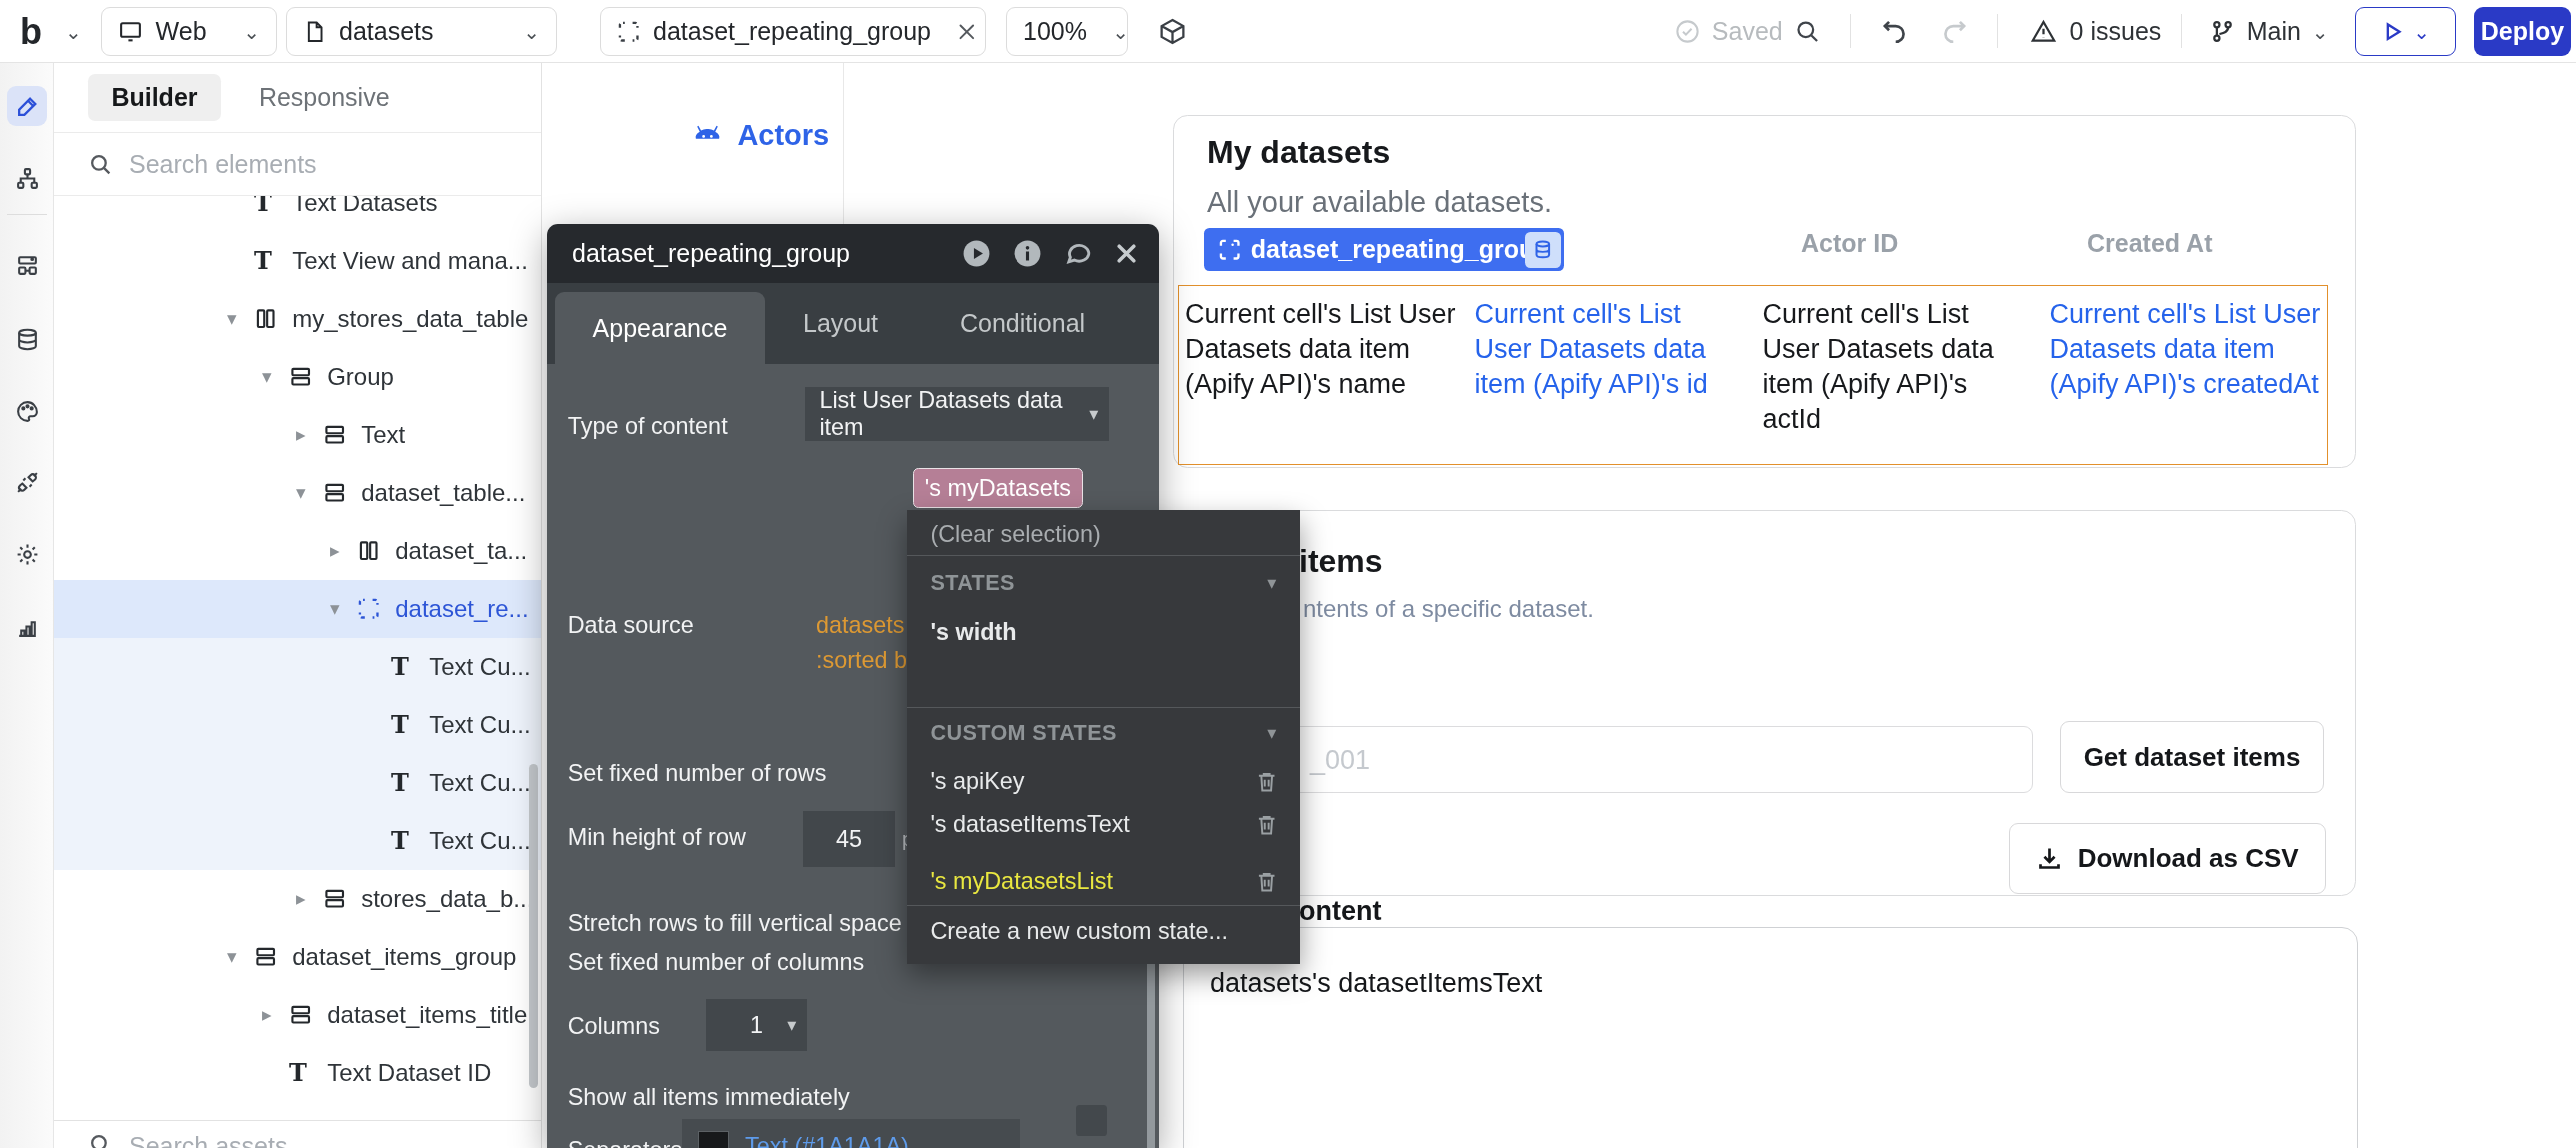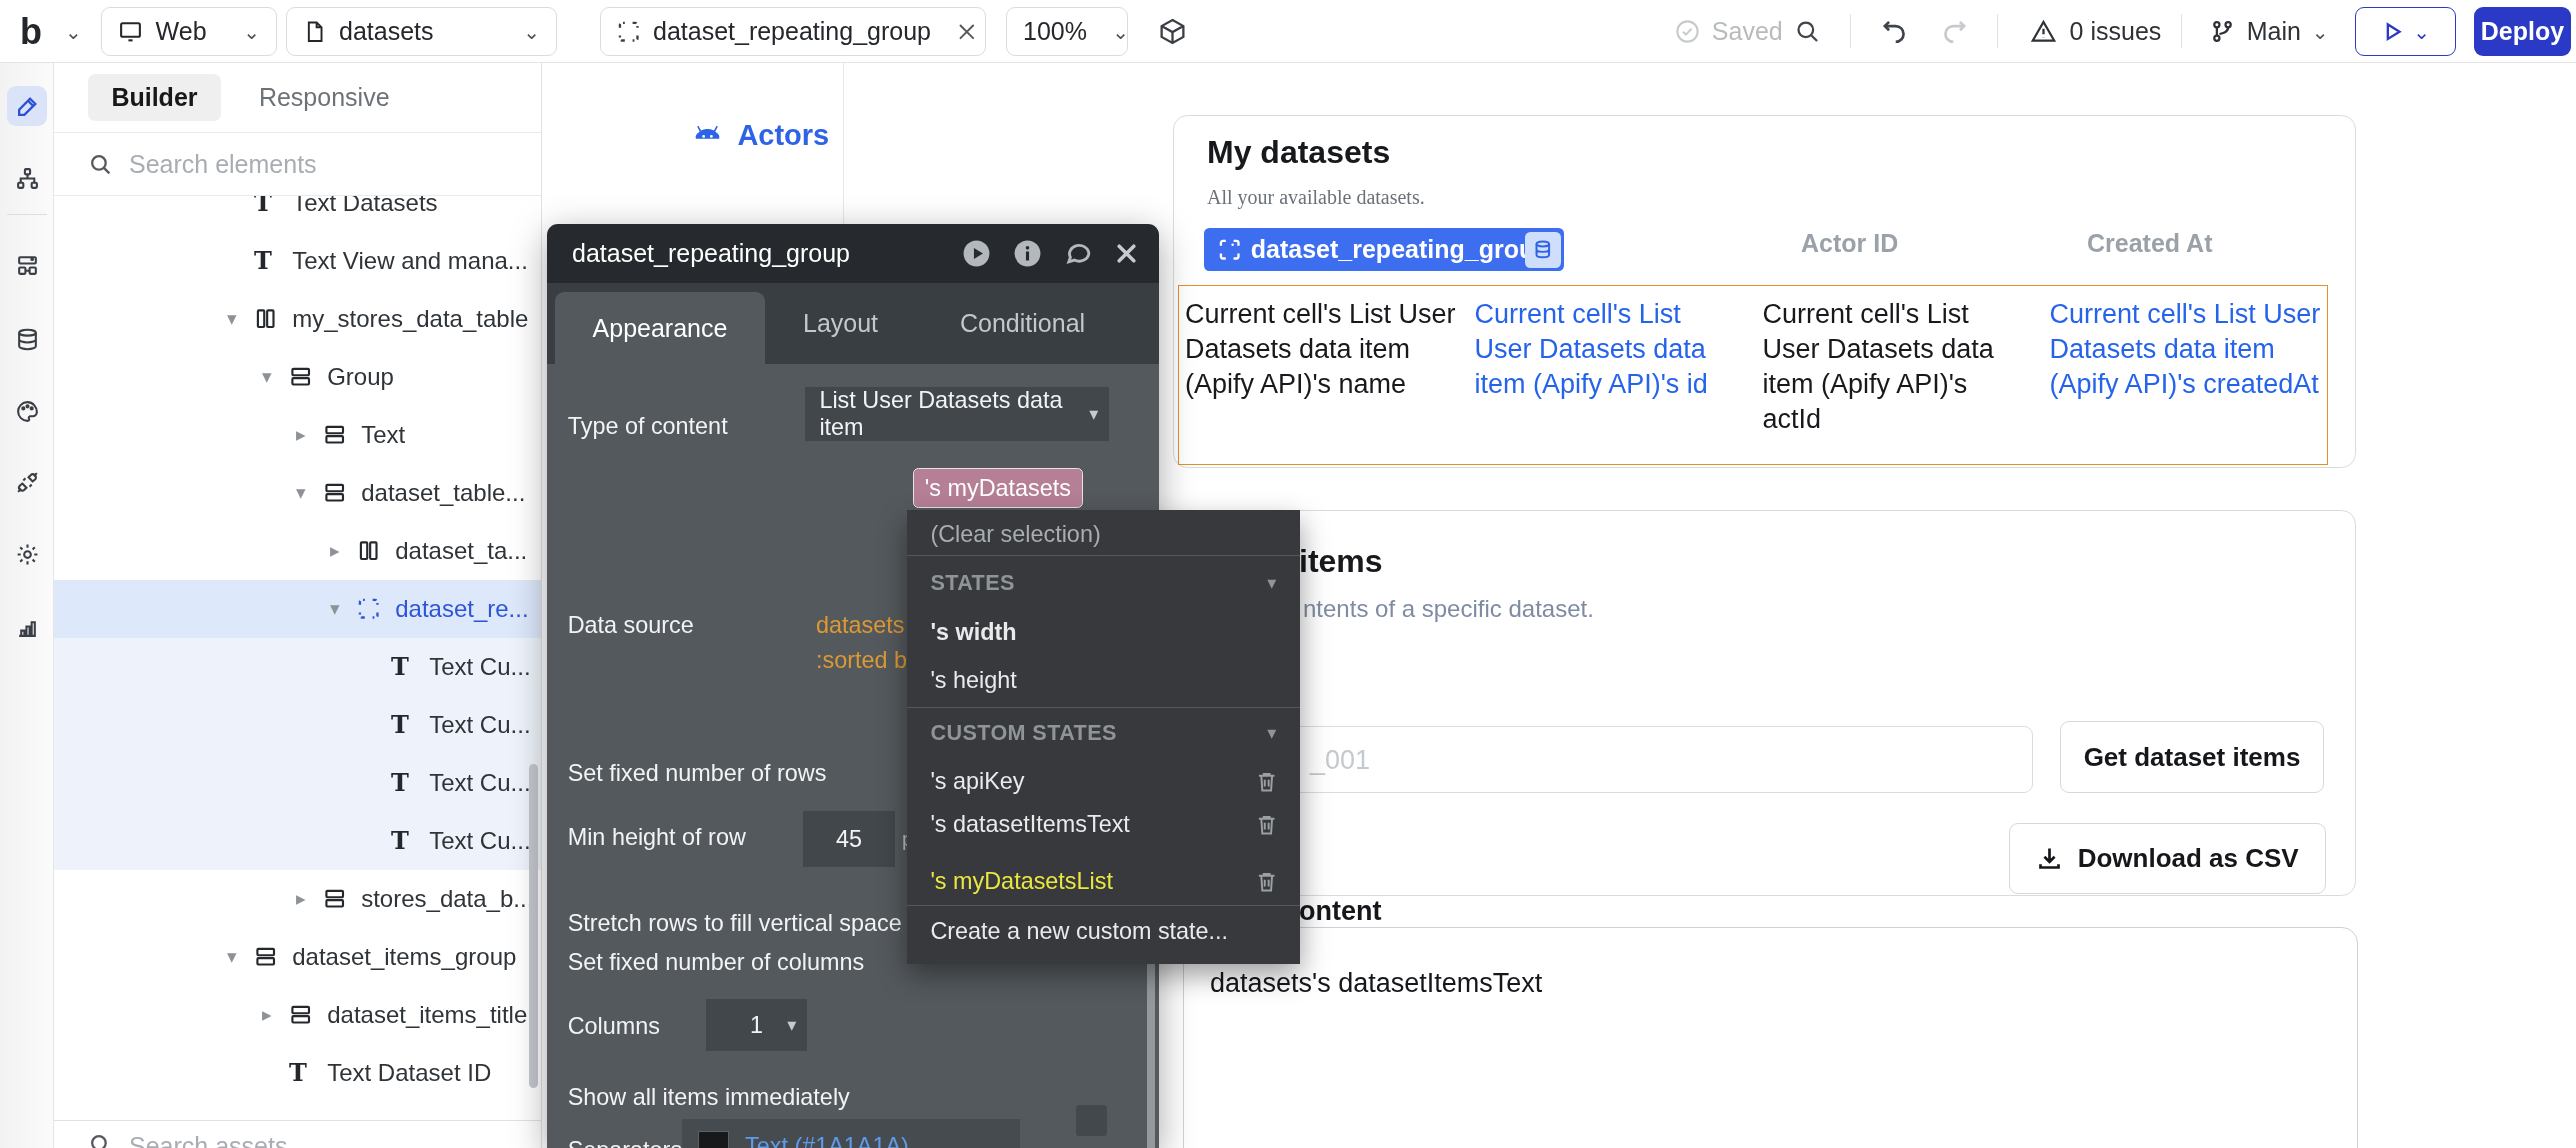--- a/index.html
+++ b/index.html
@@ -67,21 +67,21 @@
                padding:10.8px 0 0 34px; }
 
   
   .canvas { position:absolute; left:542px; top:63px; width:2034px; height:1086px; background:#fff; z-index:1; }
   .page-split { position:absolute; left:301px; top:0; width:0.9px; height:1086px; background:#e8e8e8; }
   .actors { position:absolute; left:150px; top:56px; display:flex; align-items:center; gap:14.4px;
             color:#2e63e7; font-size:29px; font-weight:bold; }
   .card { position:absolute; background:#fff; border:1.8px solid #dadbdd; border-radius:14.4px; }
   .mydatasets { left:631px; top:52px; width:1183px; height:353px; }
   .md-title { position:absolute; left:33px; top:18px; font-size:32px; font-weight:bold; color:#17191c; }
-  .md-sub { position:absolute; left:33px; top:70px; font-size:20px; color:#6a7179;font-family:Liberation Serif, serif; }
+  .md-sub { position:absolute; left:33px; top:70px; font-size:29px; color:#6a7179; }
   .md-colhdr { position:absolute; top:113px; font-size:25px; font-weight:600; color:#9aa1a9; }
   .chip { position:absolute; left:30px; top:112px; height:43px; background:#3e6ef0; border-radius:5.4px;
           display:flex; align-items:center; gap:9px; padding:0 14.4px; color:#fff;
           font-size:25px; font-weight:600; }
   .chip-db { position:absolute; left:351px; top:116px; width:36px; height:36px; background:#cfdffb;
              border-radius:5.4px; display:flex; align-items:center; justify-content:center; color:#2e63e7; }
   .orangebox { position:absolute; left:3.6px; top:169px; width:1150px; height:180px;
                border:1.8px solid #e2902c; background:#fff; }
   .cell { position:absolute; top:10.8px; font-size:27px; line-height:35px; color:#17191c; }
   .cell.link { color:#2563eb; }
@@ -459,21 +459,20 @@
   </div>
 
   <div class="dropdown">
     <div class="drow muted" style="top:1.8px;">(Clear selection)</div>
     <div class="ddiv" style="top:45px;"></div>
     <div class="drow hdr" style="top:50px;">
       <span>STATES</span>
       <span class="drt-chev">▾</span>
     </div>
     <div class="drow" style="top:100px;font-weight:bold;">'s width</div>
-    <div class="drow" style="top:148px;">'s height</div>
     <div class="ddiv" style="top:197px;"></div>
     <div class="drow hdr" style="top:200px;">
       <span>CUSTOM STATES</span>
       <span class="drt-chev">▾</span>
     </div>
     <div class="drow" style="top:249px;">
       <span>'s apiKey</span>
       <span class="drt">
           <svg width="23.4" height="23.4" viewBox="0 0 24 24" fill="none" stroke="#9aa0a3" stroke-width="2">
             <path d="M4 6h16M9 6V4h6v2M6.5 6l1 15h9l1-15M10 10v7M14 10v7"></path>

